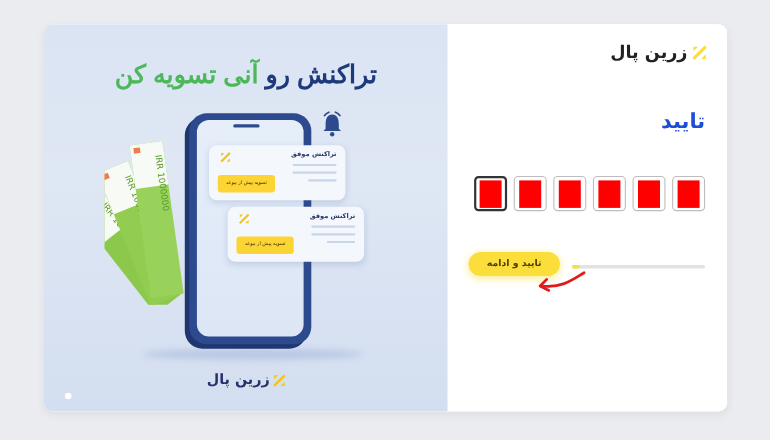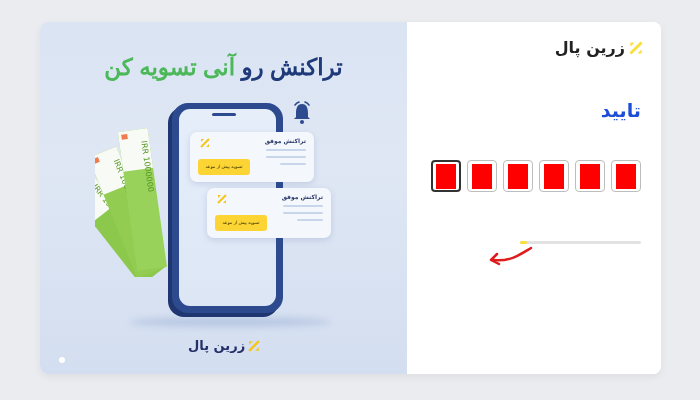--- a/index.html
+++ b/index.html
@@ -261,19 +261,20 @@
       <div class="otp-box active">
           <div class="otp-fill"></div>
         </div>
     </div>
 
 
     <div class="progress">
       <div class="progress-fill"></div>
     </div>
 
+    <button class="submit-btn">تایید و ادامه</button>
 
     <svg class="arrow" viewBox="0 0 60 26">
       <path d="M52 4 C42 10 32 18 14 16" stroke="#e01b1b" stroke-width="2.5" fill="none" stroke-linecap="round"></path>
       <path d="M18 10 L12 16 L20 20" stroke="#e01b1b" stroke-width="2.5" fill="none" stroke-linecap="round" stroke-linejoin="round"></path>
     </svg>
   </div>
 </div>
 
 </body></html>

